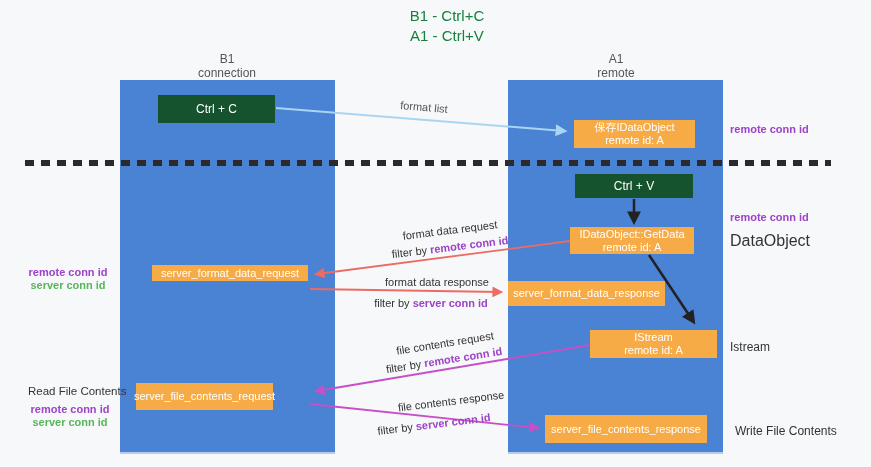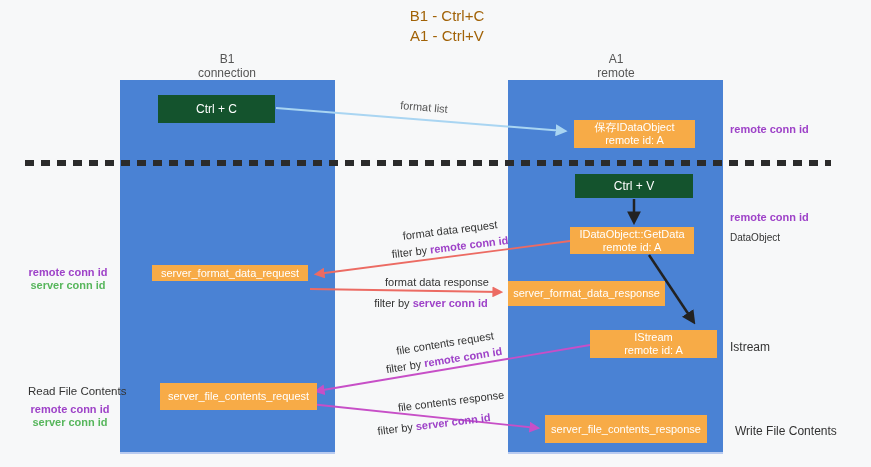--- a/index.html
+++ b/index.html
@@ -11,21 +11,21 @@
     position:relative;
     width:871px;height:467px;
     background:#f7f8f9;
     overflow:hidden;
   }
   .abs{position:absolute;}
   .title{
     left:447px;top:6px;
     transform:translateX(-50%);
     text-align:center;
-    font-size:15px;line-height:20px;color:#a16207;
+    font-size:15px;line-height:20px;color:#15803d;
     white-space:nowrap;
     z-index:20;
   }
   .col-header{
     text-align:center;font-size:12px;line-height:14px;color:#555;
     transform:translateX(-50%);
     z-index:20;white-space:nowrap;
   }
   .col{
     background:#4a82d4;
@@ -127,31 +127,31 @@
 
   <div class="abs box box-orange" style="left:508px;top:281px;width:157px;height:25px;">
     <div>server_format_data_response</div>
   </div>
 
   <div class="abs box box-orange" style="left:590px;top:330px;width:127px;height:28px;">
     <div>IStream</div>
     <div>remote id: A</div>
   </div>
 
-  <div class="abs box box-orange" style="left:160px;top:383px;width:157px;height:27px;">
+  <div class="abs box box-orange" style="left:136px;top:383px;width:137px;height:27px;">
     <div>server_file_contents_request</div>
   </div>
 
   <div class="abs box box-orange" style="left:545px;top:415px;width:162px;height:28px;">
     <div>server_file_contents_response</div>
   </div>
 
   <div class="abs lbl lbl-purple" style="left:730px;top:123px;">remote conn id</div>
   <div class="abs lbl lbl-purple" style="left:730px;top:211px;">remote conn id</div>
-  <div class="abs lbl lbl-dark" style="left:730px;top:232px;font-size:10px;">DataObject</div>
+  <div class="abs lbl lbl-dark" style="left:730px;top:232px;font-size:16px;">DataObject</div>
   <div class="abs lbl lbl-dark" style="left:730px;top:340px;font-size:12px;">Istream</div>
   <div class="abs lbl lbl-dark" style="left:735px;top:424px;font-size:12px;">Write File Contents</div>
 
   <div class="abs" style="left:18px;top:266px;width:100px;text-align:center;z-index:15;">
     <div class="lbl lbl-purple">remote conn id</div>
     <div class="lbl lbl-green">server conn id</div>
   </div>
 
   <div class="abs lbl lbl-dark" style="left:28px;top:385px;font-size:11.5px;">Read File Contents</div>
 

